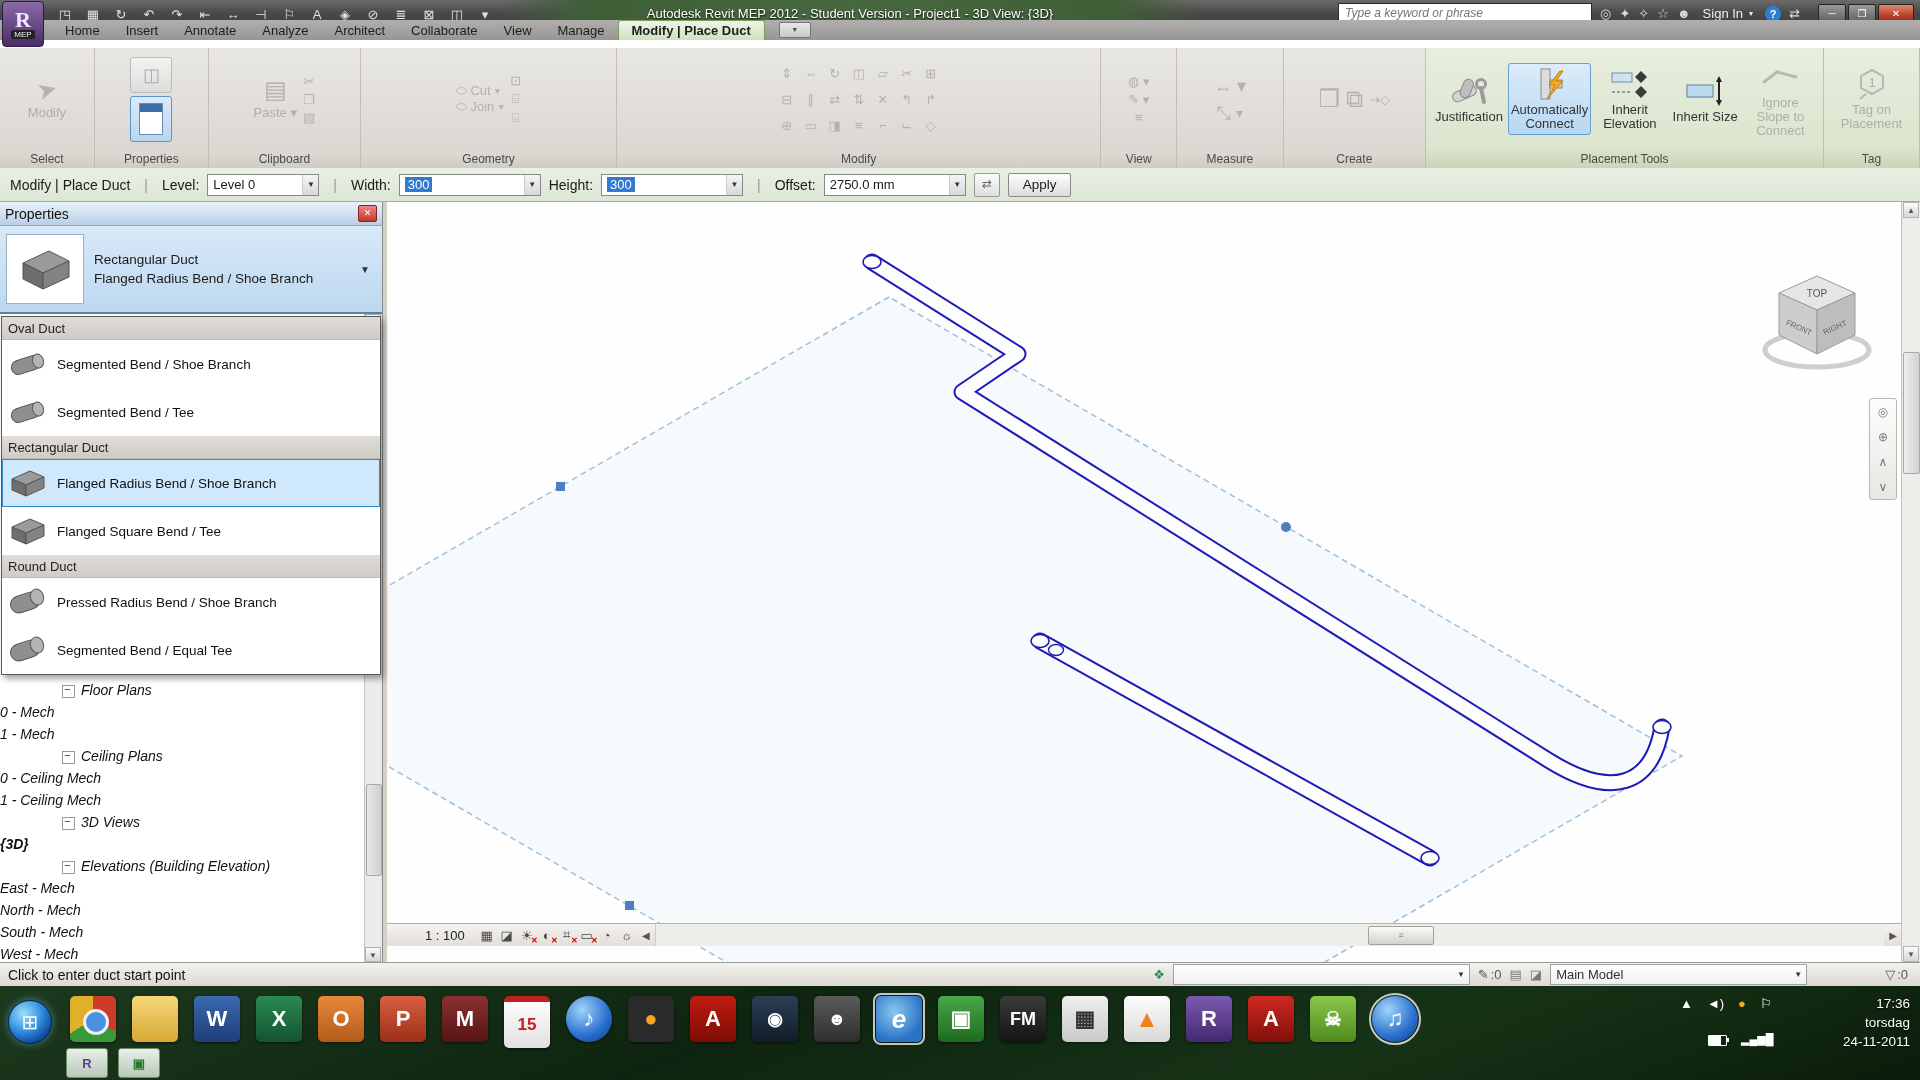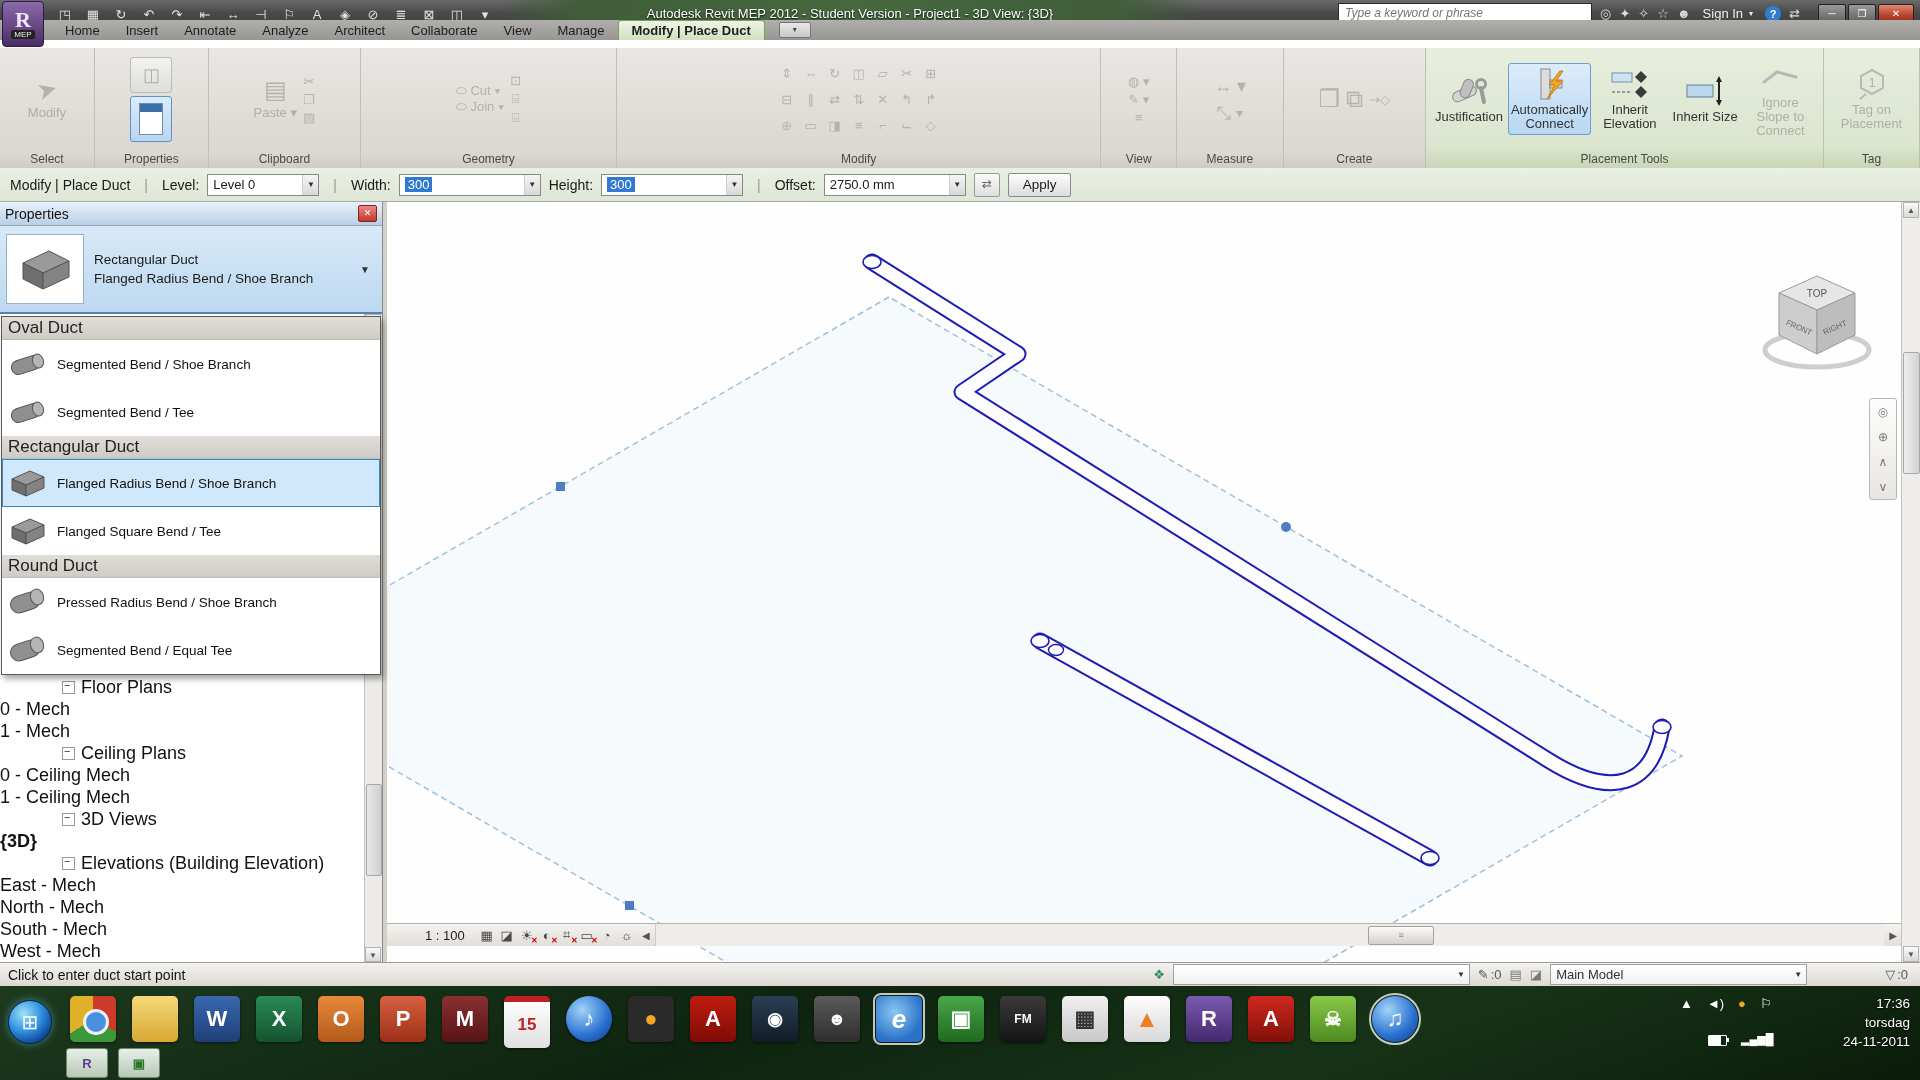--- a/index.html
+++ b/index.html
@@ -85,28 +85,28 @@
   .pal-close{margin-left:auto;width:17px;height:15px;background:linear-gradient(#e98888,#c03a2a);
     border:1px solid #8a2018;border-radius:2px;color:#fff;font-size:9px;text-align:center;line-height:14px;}
   .typesel{position:absolute;left:0;top:24px;width:100%;height:88px;box-sizing:border-box;
     background:linear-gradient(#d9e9f8,#bcd8f0);border-bottom:2px solid #5a81a8;display:flex;align-items:center;gap:10px;padding:6px;}
   .typesel .img{width:76px;height:68px;background:#fff;border:1px solid #9ab0c4;display:flex;align-items:center;justify-content:center;}
   .typesel .tx{font-size:13.5px;color:#1a1a1a;line-height:19px;}
   .typesel .dd{margin-left:auto;font-size:10px;color:#333;padding-right:6px;}
   
   .ddlist{position:absolute;left:1px;top:114px;width:378px;background:#fff;border:1px solid #5a5a5a;
     box-shadow:3px 4px 6px rgba(0,0,0,.35);z-index:30;}
-  .ddgroup{height:22px;background:linear-gradient(#e0ddd8,#cfccc6);font-size:17px;color:#222;
+  .ddgroup{height:22px;background:linear-gradient(#e0ddd8,#cfccc6);font-size:13px;color:#222;
     display:flex;align-items:center;padding-left:6px;border-bottom:1px solid #c0bcb5;}
   .dditem{height:48px;display:flex;align-items:center;gap:8px;padding-left:4px;font-size:13.5px;color:#111;
     border:1px solid transparent;box-sizing:border-box;}
   .dditem.selected{background:#cfe8fb;border-color:#2f8bc9;}
   
   .tree{position:absolute;left:0;top:112px;bottom:0;right:17px;overflow:hidden;background:#fff;}
-  .trow{height:22px;display:flex;align-items:center;font-size:18px;color:#111;white-space:nowrap;}
+  .trow{height:22px;display:flex;align-items:flex-end;font-size:14px;color:#111;white-space:nowrap;font-style:italic;}
   .trow .exp{width:11px;height:11px;border:1px solid #999;background:#fff;margin-right:6px;position:relative;flex-shrink:0;}
   .trow .exp::before{content:"−";position:absolute;left:1px;top:-3px;font-size:11px;color:#333;}
   .indent2{padding-left:62px;} .indent3{}
   .bold{font-weight:bold;}
   .treerail{position:absolute;left:46px;top:112px;bottom:0;width:1px;
     background:repeating-linear-gradient(#bbb 0 1px,transparent 1px 3px);}
   .palscroll{position:absolute;right:0;top:112px;bottom:0;width:17px;background:#ecebe9;border-left:1px solid #c5c2bc;}
   .palscroll .sarr{position:absolute;left:0;width:16px;height:15px;font-size:8px;color:#555;text-align:center;line-height:15px;
     background:linear-gradient(#fafafa,#d8d8d8);border:1px solid #b5b2ac;box-sizing:border-box;}
   .palscroll .thumb{position:absolute;left:1px;width:14px;top:470px;height:90px;background:linear-gradient(90deg,#e8e8e8,#cfcfcf);
@@ -167,21 +167,21 @@
   .ti-ppt{background:linear-gradient(#d86040,#9c3018);}
   .ti-m{background:linear-gradient(#8a3030,#571414);}
   .ti-cal{background:linear-gradient(#fdfdfd,#e0e0e0);color:#c02020;font-size:17px;border-top:6px solid #c02020;}
   .ti-itunes{background:radial-gradient(circle at 35% 30%,#9fd4f8,#2a6fd0 60%,#0a3a80);border-radius:50%;}
   .ti-media{background:#2a2a2a;color:#f08020;}
   .ti-acrobat{background:linear-gradient(#c01c10,#7e0c04);}
   .ti-steam{background:linear-gradient(#2a3f55,#121c28);font-size:18px;}
   .ti-profile{background:linear-gradient(#5a5a5a,#2e2e2e);font-size:18px;}
   .ti-ie{background:radial-gradient(circle at 40% 35%,#8ac8f0,#2a72c8 70%);font-size:26px;font-style:italic;}
   .ti-screen{background:linear-gradient(#4aa84a,#1e6a1e);}
-  .ti-fm{background:linear-gradient(#3a3a3a,#141414);font-size:12px;}
+  .ti-fm{background:linear-gradient(#3a3a3a,#141414);font-size:18px;}
   .ti-calc{background:linear-gradient(#f0f0f0,#c8c8c8);color:#333;}
   .ti-vlc{background:linear-gradient(#fdfdfd,#d8d8d8);color:#f07f1f;font-size:24px;}
   .ti-revit{background:linear-gradient(#7a5ab0,#44286e);}
   .ti-acad{background:linear-gradient(#d02820,#801008);}
   .ti-pirate{background:linear-gradient(#8ac84a,#4e8a1e);font-size:20px;}
   .trow2{position:absolute;left:66px;top:62px;display:flex;gap:10px;}
   .miniwin{width:40px;height:28px;border:1px solid #6a8a6a;border-radius:3px;background:linear-gradient(#e8efe8,#b8c8b8);
     display:flex;align-items:center;justify-content:center;font-size:13px;font-weight:bold;}
   .miniwin.rv{color:#5b3f8f;} .miniwin.im{color:#2a7a2a;}
   .tray{position:absolute;right:110px;top:10px;width:130px;color:#fff;}

